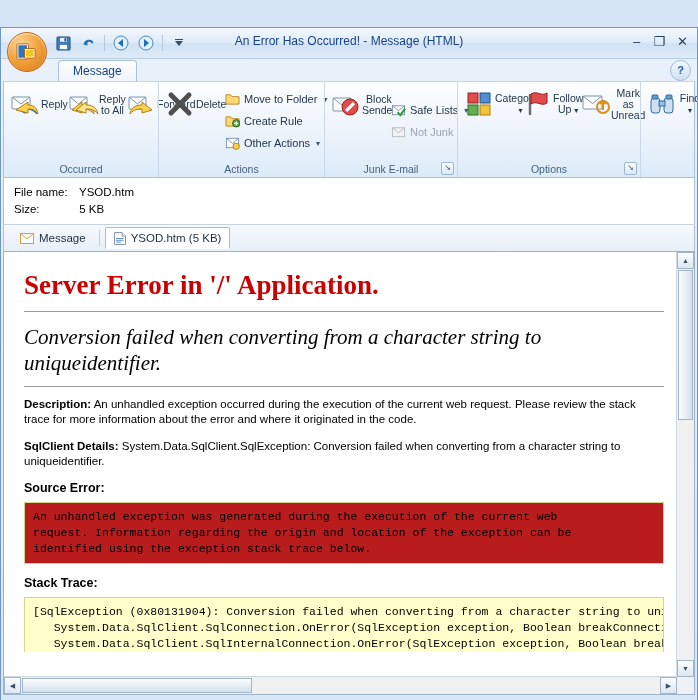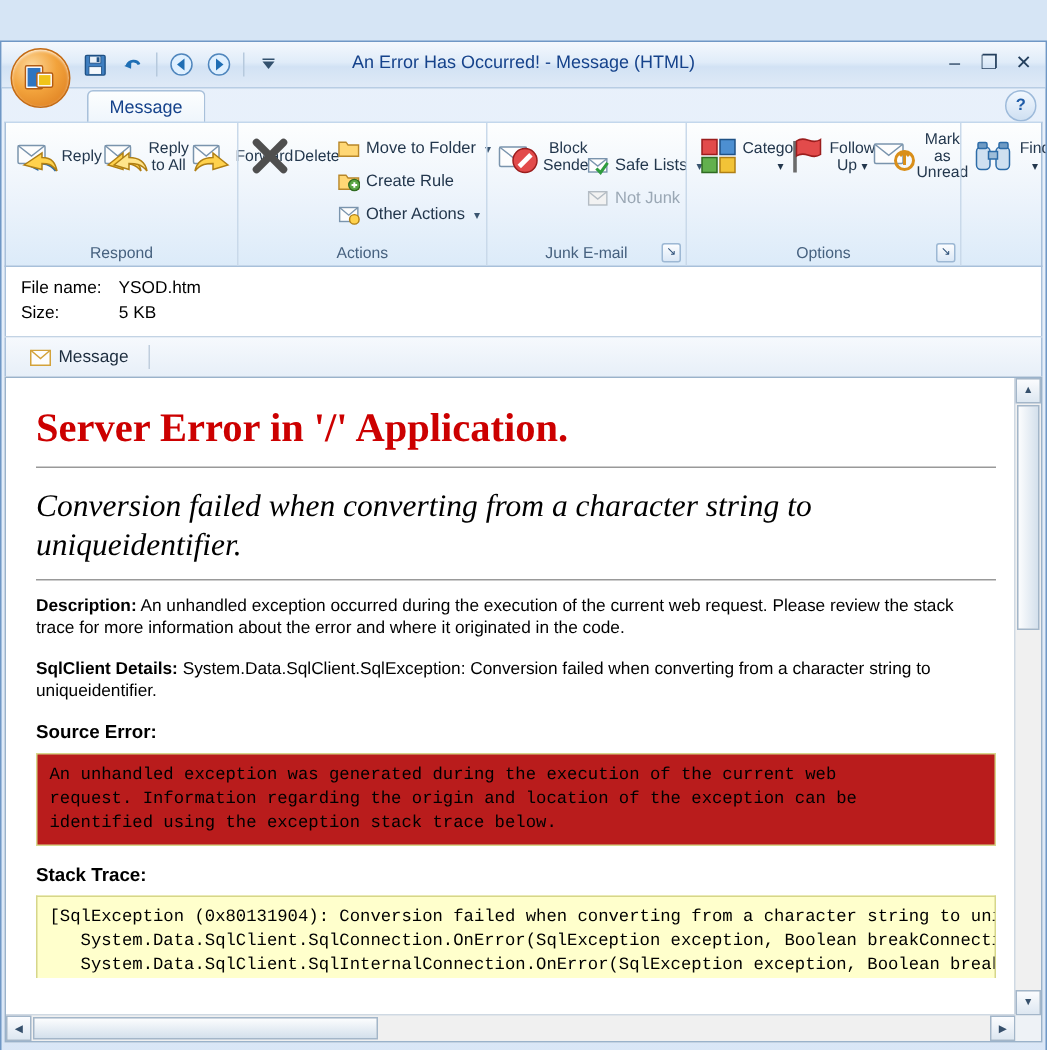--- a/index.html
+++ b/index.html
@@ -519,21 +519,21 @@
           <div class="icon">
             <svg width="32" height="32" viewBox="0 0 32 32">
               <rect x="4" y="9" width="17" height="12" rx="1" fill="#fdfdfd" stroke="#7a94ad"></rect>
               <path d="M4 9 L12.5 16 L21 9" fill="none" stroke="#7a94ad"></path>
               <path d="M27 22 L17 14 L17 17 C9 17 6 21 5 26 C9 21 13 21 17 21 L17 25 Z" fill="#ffd24d" stroke="#b07f14" stroke-width="1"></path>
             </svg>
           </div>
           <div class="lbl">Forward</div>
         </div>
       </div>
-      <div class="group-label">Respond</div>
+      <div class="group-label">Occurred</div>
     </div>
 
     <div class="group" style="width:166px">
       <div class="group-body">
         <div class="bigbtn">
           <div class="icon">
             <svg width="32" height="32" viewBox="0 0 32 32">
               <path d="M7 7 L25 25 M25 7 L7 25" stroke="#4f4f4f" stroke-width="5" stroke-linecap="round"></path>
             </svg>
           </div>
@@ -675,20 +675,28 @@
 
   <div class="previewtabs">
     <div class="ptab">
       <svg width="14" height="11" viewBox="0 0 14 11">
         <rect x="0.5" y="0.5" width="13" height="10" fill="#fdfdfd" stroke="#d3a23a"></rect>
         <path d="M0.5 0.5 L7 6 L13.5 0.5" fill="none" stroke="#d3a23a"></path>
       </svg>
       <span>Message</span>
     </div>
     <div class="ptab-div"></div>
+    <div class="ptab active">
+      <svg width="12" height="13" viewBox="0 0 12 13">
+        <path d="M0.5 0.5 L8 0.5 L11.5 4 L11.5 12.5 L0.5 12.5 Z" fill="#ffffff" stroke="#8a9aac"></path>
+        <path d="M8 0.5 L8 4 L11.5 4" fill="#e4ecf5" stroke="#8a9aac"></path>
+        <path d="M2 6.5 L9.5 6.5 M2 8.3 L9.5 8.3 M2 10.1 L7 10.1" stroke="#4f86bd" stroke-width="0.9"></path>
+      </svg>
+      <span>YSOD.htm (5 KB)</span>
+    </div>
   </div>
 
   <div class="docarea">
     <div class="doc-inner">
       <div class="err-title">Server Error in '/' Application.</div>
       <div class="hr1"></div>
       <div class="err-sub">Conversion failed when converting from a character string to uniqueidentifier.</div>
       <div class="hr2"></div>
 
       <div class="para">

